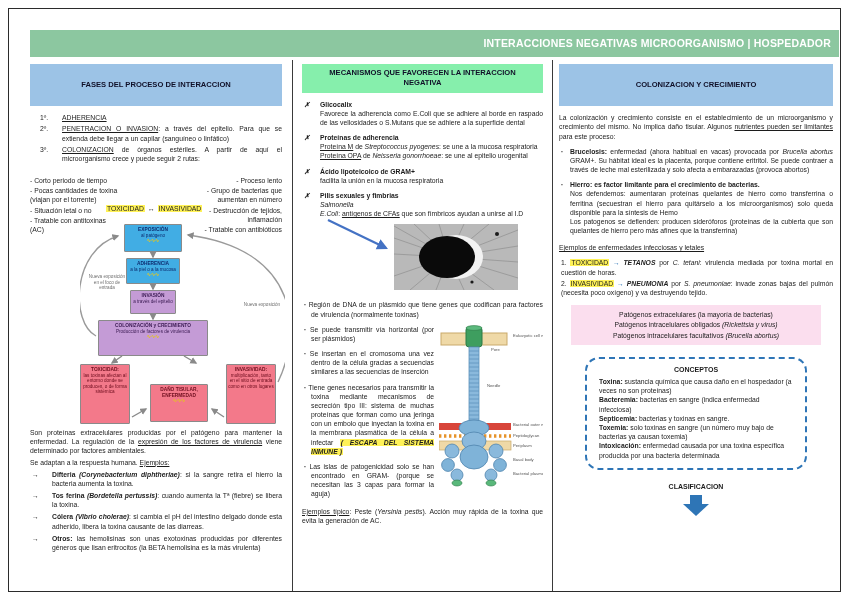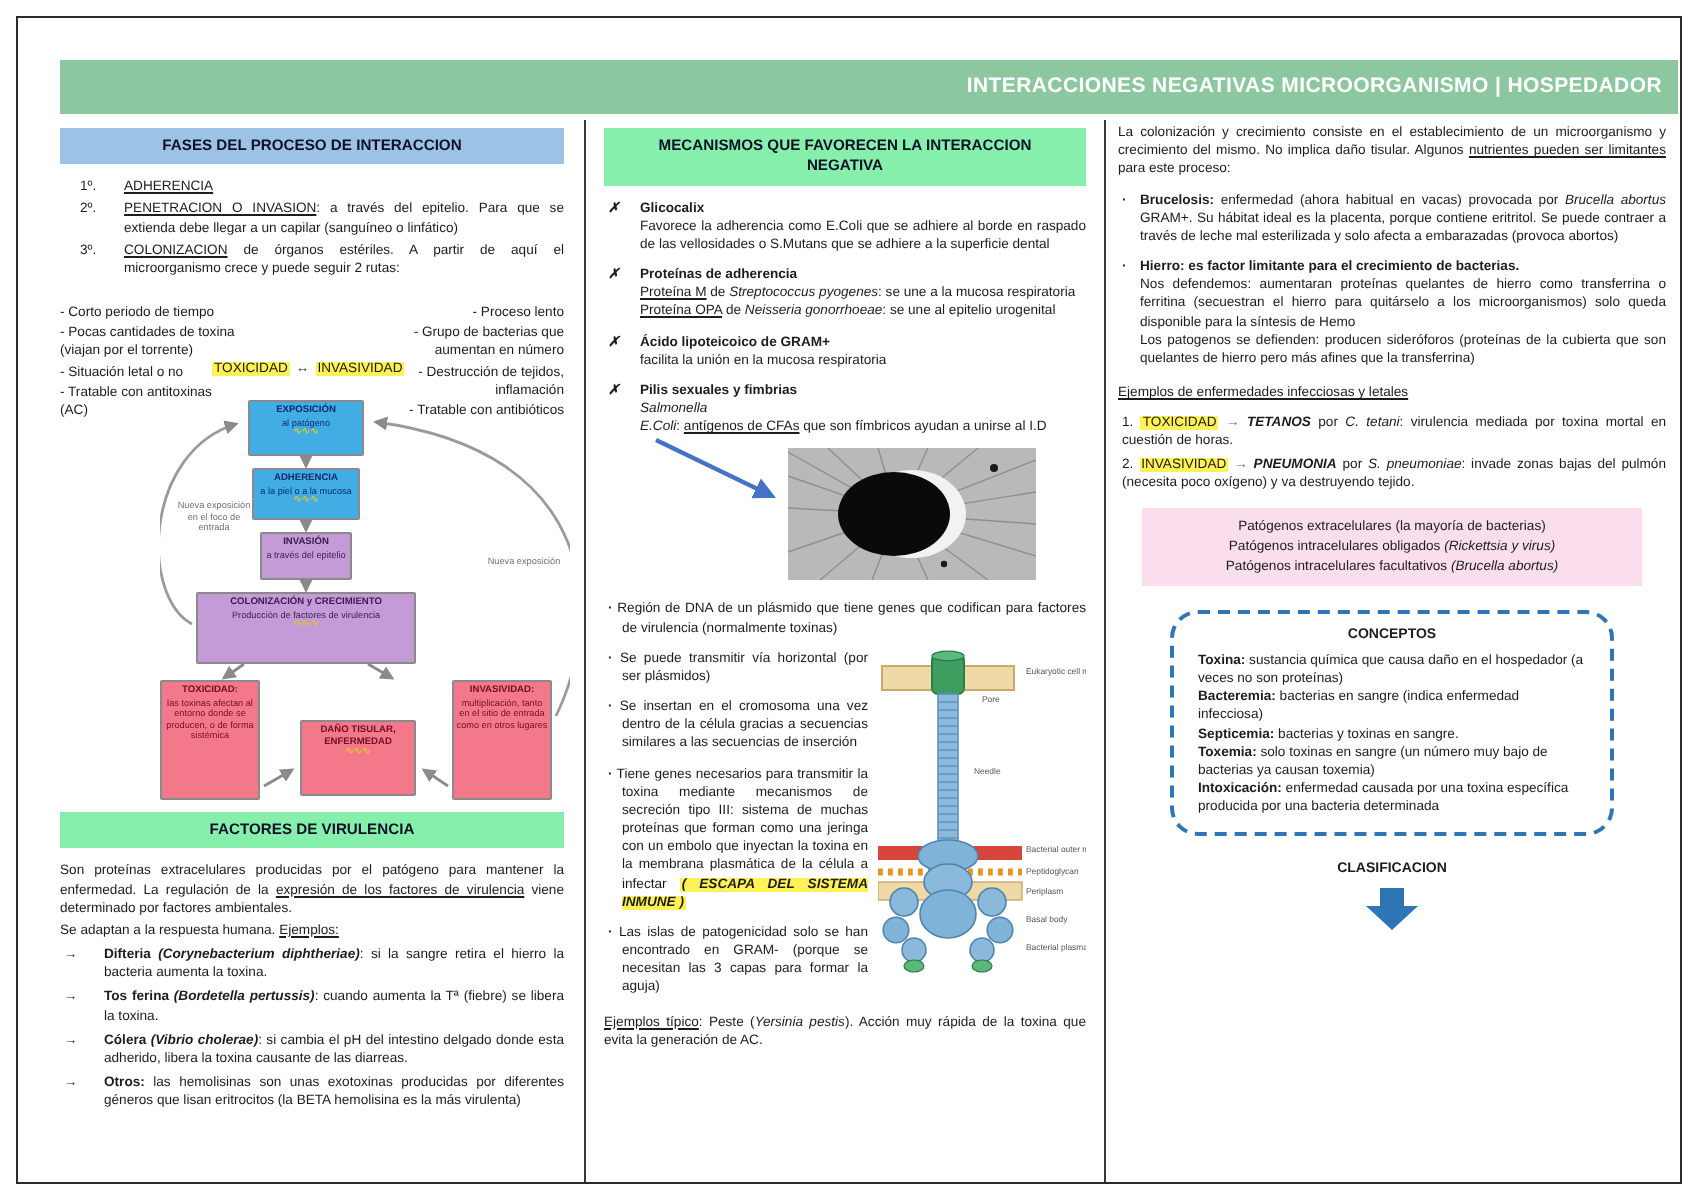--- a/index.html
+++ b/index.html
@@ -15,21 +15,21 @@
     padding-right:8px;box-sizing:border-box;letter-spacing:.2px;
   }
   .cols{position:absolute;left:9px;right:8px;top:60px;bottom:8px;display:flex;}
   .sep{width:1px;background:#3a3a3a;}
   .col{box-sizing:border-box;font-size:6.8px;line-height:1.35;}
   .col1{width:283px;padding:2px 10px 0 21px;}
   .col2{width:259px;padding:2px 9px 0 9px;}
   .col3{flex:1;padding:2px 7px 0 6px;}
   .sech{
     text-align:center;font-weight:bold;font-size:7.6px;color:#101028;
-    padding:4px 2px;margin:2px 0 7px 0;
+    padding:16px 2px;margin:2px 0 7px 0;
   }
   .hdr-dark{background:#9cc3e6;}
   .hdr-mid{background:#bdd7ee;}
   .hdr-light{background:#86efac;}
   .u{text-decoration:underline;}
   .it{font-style:italic;}
   .b{font-weight:bold;}
   .hl{background:#fff257;padding:0 1px;}
   .step{display:flex;margin:0 0 2px 10px;}
   .step .num{width:22px;flex:none;}
@@ -170,21 +170,20 @@
         </div>
         <div class="fb fb-pink" style="left:70px;top:160px;width:58px;height:38px;">
           <span class="t">DAÑO TISULAR, ENFERMEDAD</span>
           <span class="doodle">∿∿∿</span>
         </div>
         <div class="flbl" style="left:6px;top:50px;width:42px;">Nueva exposición en el foco de entrada</div>
         <div class="flbl" style="left:162px;top:78px;width:40px;">Nueva exposición</div>
       </div>
     </div>
 
-    <div class="sech hdr-light">FACTORES DE VIRULENCIA</div>
 
     <div class="fvpara">
       <span>Son proteínas extracelulares producidas por el patógeno para mantener la enfermedad. La regulación de la </span><span class="u">expresión de los factores de virulencia</span><span> viene determinado por factores ambientales.</span>
     </div>
     <div class="fvpara">
       <span>Se adaptan a la respuesta humana. </span><span class="u">Ejemplos:</span>
     </div>
 
     <div class="fvitem">
       <span class="mk">→</span>
@@ -322,20 +321,21 @@
 
       <div class="ejline">
         <span class="u">Ejemplos típico</span><span>: Peste (</span><span class="it">Yersinia pestis</span><span>). Acción muy rápida de la toxina que evita la generación de AC.</span>
       </div>
     </div>
   </div>
 
   <div class="sep"></div>
 
   <div class="col col3">
+    <div class="sech hdr-dark">COLONIZACION Y CRECIMIENTO</div>
 
     <div class="c3p">
       <span>La colonización y crecimiento consiste en el establecimiento de un microorganismo y crecimiento del mismo. No implica daño tisular. Algunos </span><span class="u">nutrientes pueden ser limitantes</span><span> para este proceso:</span>
     </div>
 
     <div class="c3bullet">
       <span class="mk">·</span>
       <span class="cb"><span class="b">Brucelosis:</span><span> enfermedad (ahora habitual en vacas) provocada por </span><span class="it">Brucella abortus</span><span> GRAM+. Su hábitat ideal es la placenta, porque contiene eritritol. Se puede contraer a través de leche mal esterilizada y solo afecta a embarazadas (provoca abortos)</span></span>
     </div>
 

